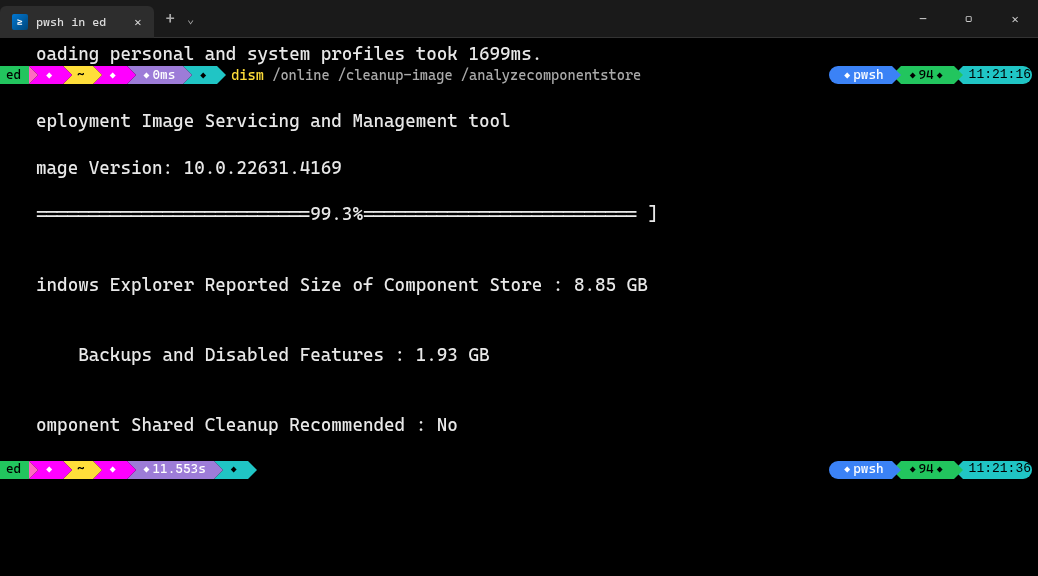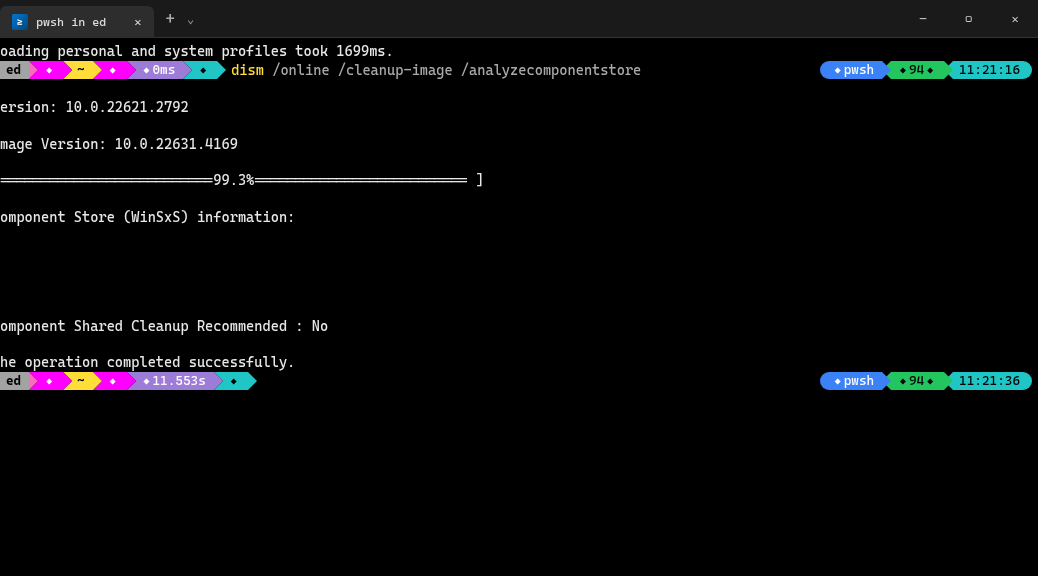--- a/index.html
+++ b/index.html
@@ -76,22 +76,23 @@
       color: #ccc;
       cursor: pointer;
       font-size: 12px;
     }
     .terminal {
       padding: 4px 0;
       line-height: 1.3;
     }
     .line {
       white-space: pre;
-      font-size: 14px;
+      font-size: 18px;
       color: #e8e8e8;
+      padding-left: 36px;
     }
     .prompt-line {
       display: flex;
       align-items: center;
       height: 18px;
       margin: 1px 0;
       white-space: nowrap;
     }
     .seg {
       display: inline-flex;
@@ -115,21 +116,21 @@
       position: absolute;
       right: -9px;
       top: 0;
       z-index: 2;
       border-top: 9px solid transparent;
       border-bottom: 9px solid transparent;
     }
     .seg.first { padding-left: 6px; }
     .seg.first::before { display: none; }
     
-    .seg-pink { background: #a3a3a3; color: #000; font-weight: bold; }
+    .seg-pink { background: #22c55e; color: #000; }
     .seg-pink::after { border-left: 9px solid #ff6ac1; }
     .seg-magenta { background: #ff00ff; color: #fff; }
     .seg-magenta::before { border-left: 9px solid #000; }
     .seg-magenta::after { border-left: 9px solid #ff00ff; }
     .seg-yellow { background: #ffde3a; color: #000; }
     .seg-yellow::before { border-left: 9px solid #000; }
     .seg-yellow::after { border-left: 9px solid #ffde3a; }
     .seg-purple { background: #9d7cd8; color: #fff; }
     .seg-purple::before { border-left: 9px solid #000; }
     .seg-purple::after { border-left: 9px solid #9d7cd8; }
@@ -144,21 +145,21 @@
     .seg-green::after { border-left: 9px solid #22c55e; }
     
     .seg-inv::before {
       left: -9px;
       border-left: none;
     }
     .seg-green.seg-inv::before { border-right: 9px solid #22c55e; }
     .seg-teal.seg-inv::before { border-right: 9px solid #20c5c5; }
     .seg-inv { padding-left: 6px; margin-left: 9px; }
     .seg-teal.last::after { display: none; }
-    .seg-teal.last { border-radius: 0 9px 9px 0; padding-right: 12px; }
+    .seg-teal.last { border-radius: 0 9px 9px 0; padding-right: 1px; font-family: Liberation Mono, monospace; }
     .seg-blue.firstinv { border-radius: 9px 0 0 9px; padding-left: 12px; }
     .seg-blue.firstinv::before { display: none; }
     
     .dia { font-size: 10px; margin: 0 3px; }
     .cmd { color: #e8e8e8; margin-left: 14px; }
     .cmd-name { color: #ffde3a; }
     .cmd-args { color: #aaa; }
     .spacer { flex: 1; }
     .status-right {
       display: flex;
@@ -221,35 +222,35 @@
           <span>94</span>
           <span class="dia">◆</span>
         </span>
       <span class="seg seg-teal seg-inv last">
           <span>11:21:16</span>
         </span>
     </div>
   </div>
 
   <div class="line">&nbsp;</div>
-  <div class="line">ersion: 10.0.22621.2792</div>
+  <div class="line">eployment Image Servicing and Management tool</div>
   <div class="line">&nbsp;</div>
   <div class="line">mage Version: 10.0.22631.4169</div>
   <div class="line">&nbsp;</div>
   <div class="line">==========================99.3%========================== ]</div>
   <div class="line">&nbsp;</div>
-  <div class="line">omponent Store (WinSxS) information:</div>
-  <div class="line">&nbsp;</div>
-  <div class="line">&nbsp;</div>
-  <div class="line">&nbsp;</div>
+  <div class="line">&nbsp;</div>
+  <div class="line">indows Explorer Reported Size of Component Store : 8.85 GB</div>
+  <div class="line">&nbsp;</div>
+  <div class="line">&nbsp;</div>
+  <div class="line">    Backups and Disabled Features : 1.93 GB</div>
   <div class="line">&nbsp;</div>
   <div class="line">&nbsp;</div>
   <div class="line">omponent Shared Cleanup Recommended : No</div>
   <div class="line">&nbsp;</div>
-  <div class="line">he operation completed successfully.</div>
 
   <div class="prompt-line">
     <span class="seg seg-pink first">
         <span>ed</span>
       </span>
     <span class="seg seg-magenta">
         <span class="dia">◆</span>
       </span>
     <span class="seg seg-yellow">
         <span>~</span>

